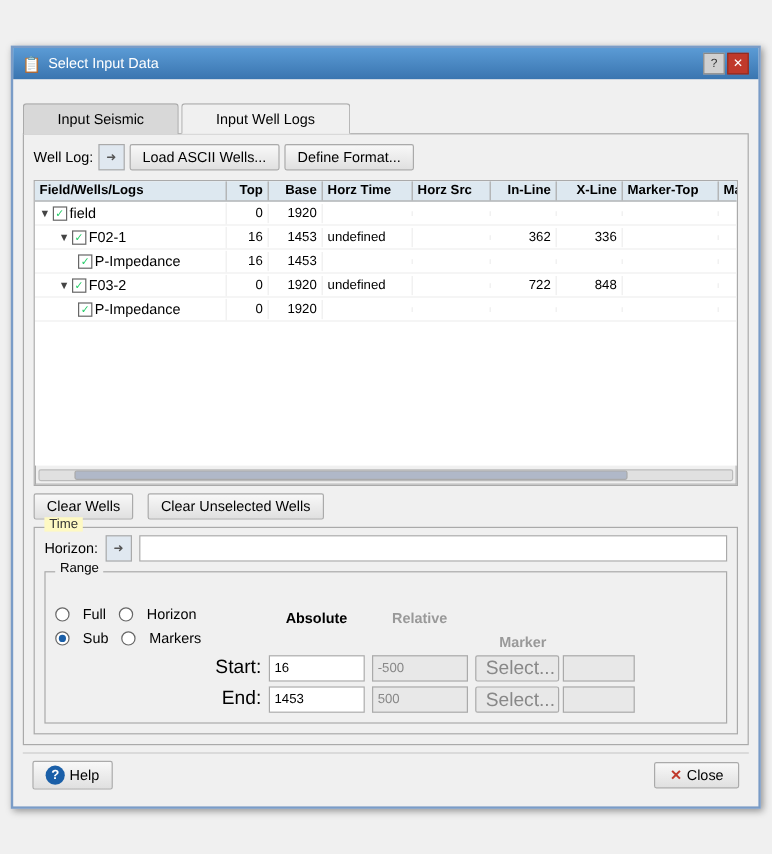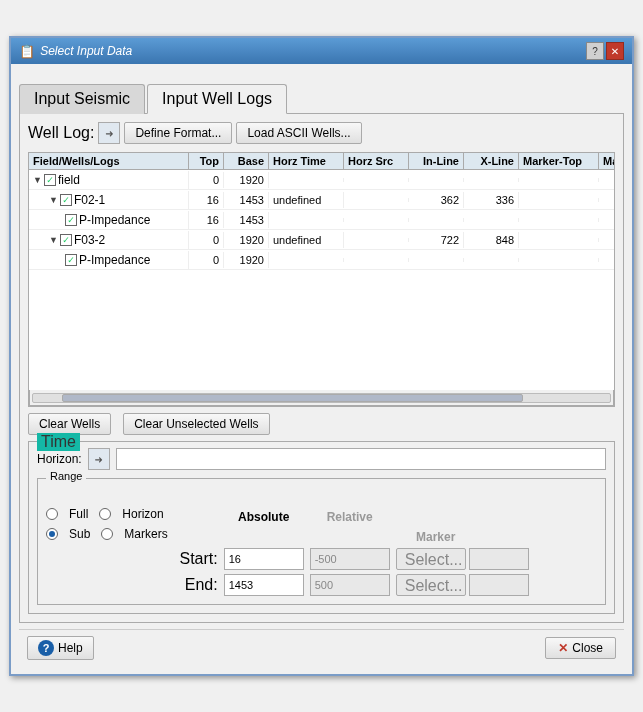--- a/index.html
+++ b/index.html
@@ -29,21 +29,20 @@
       height: 26px;
     }
     .title-bar-left {
       display: flex;
       align-items: center;
       gap: 5px;
     }
     .title-text {
       font-size: 12px;
       font-weight: normal;
-      font-style: italic;
     }
     .title-buttons {
       display: flex;
       gap: 2px;
     }
     .title-btn {
       width: 18px;
       height: 18px;
       background: #d0d0d0;
       border: 1px solid #888;
@@ -61,25 +60,25 @@
     }
     .content {
       padding: 8px;
     }
     .tabs {
       display: flex;
       gap: 0;
       margin-bottom: 0;
     }
     .tab {
-      padding: 5px 14px;
+      padding: 5px 28px;
       border: 1px solid #aaa;
       background: #d8d8d8;
       cursor: pointer;
-      font-size: 16px;
+      font-size: 12px;
       border-bottom: none;
       border-radius: 3px 3px 0 0;
       margin-right: 2px;
       margin-top: 12px;
     }
     .tab.active {
       background: #f0f0f0;
       border-bottom: 1px solid #f0f0f0;
       z-index: 1;
     }
@@ -89,21 +88,21 @@
       padding: 8px;
       margin-top: -1px;
     }
     .toolbar {
       display: flex;
       align-items: center;
       gap: 4px;
       margin-bottom: 8px;
     }
     .toolbar-label {
-      font-size: 16px;
+      font-size: 12px;
     }
     .arrow-btn {
       width: 22px;
       height: 22px;
       background: #e0e8f0;
       border: 1px solid #aaa;
       display: flex;
       align-items: center;
       justify-content: center;
       cursor: pointer;
@@ -233,23 +232,23 @@
     .group-box {
       border: 1px solid #aaa;
       padding: 6px 8px 8px;
       margin-top: 4px;
       position: relative;
     }
     .group-title {
       position: absolute;
       top: -9px;
       left: 8px;
-      background: #14b8a6;
+      background: #fef9c3;
       padding: 0 4px;
-      font-size: 16px;
+      font-size: 11px;
       color: #333;
     }
     .horizon-row {
       display: flex;
       align-items: center;
       gap: 6px;
       margin-bottom: 8px;
     }
     .horizon-label { font-size: 12px; }
     .horizon-input {
@@ -417,22 +416,22 @@
     <div class="tabs">
       <div class="tab">Input Seismic</div>
       <div class="tab active">Input Well Logs</div>
     </div>
 
     <div class="tab-content">
 
       <div class="toolbar">
         <span class="toolbar-label">Well Log:</span>
         <div class="arrow-btn">➜</div>
+        <button class="btn">Load ASCII Wells...</button>
         <button class="btn">Define Format...</button>
-        <button class="btn">Load ASCII Wells...</button>
       </div>
 
       <div class="tree-table">
         <div class="tree-header">
           <div class="tree-header-cell col-name">Field/Wells/Logs</div>
           <div class="tree-header-cell col-top">Top</div>
           <div class="tree-header-cell col-base">Base</div>
           <div class="tree-header-cell col-horztime">Horz Time</div>
           <div class="tree-header-cell col-horzsrc">Horz Src</div>
           <div class="tree-header-cell col-inline">In-Line</div>

